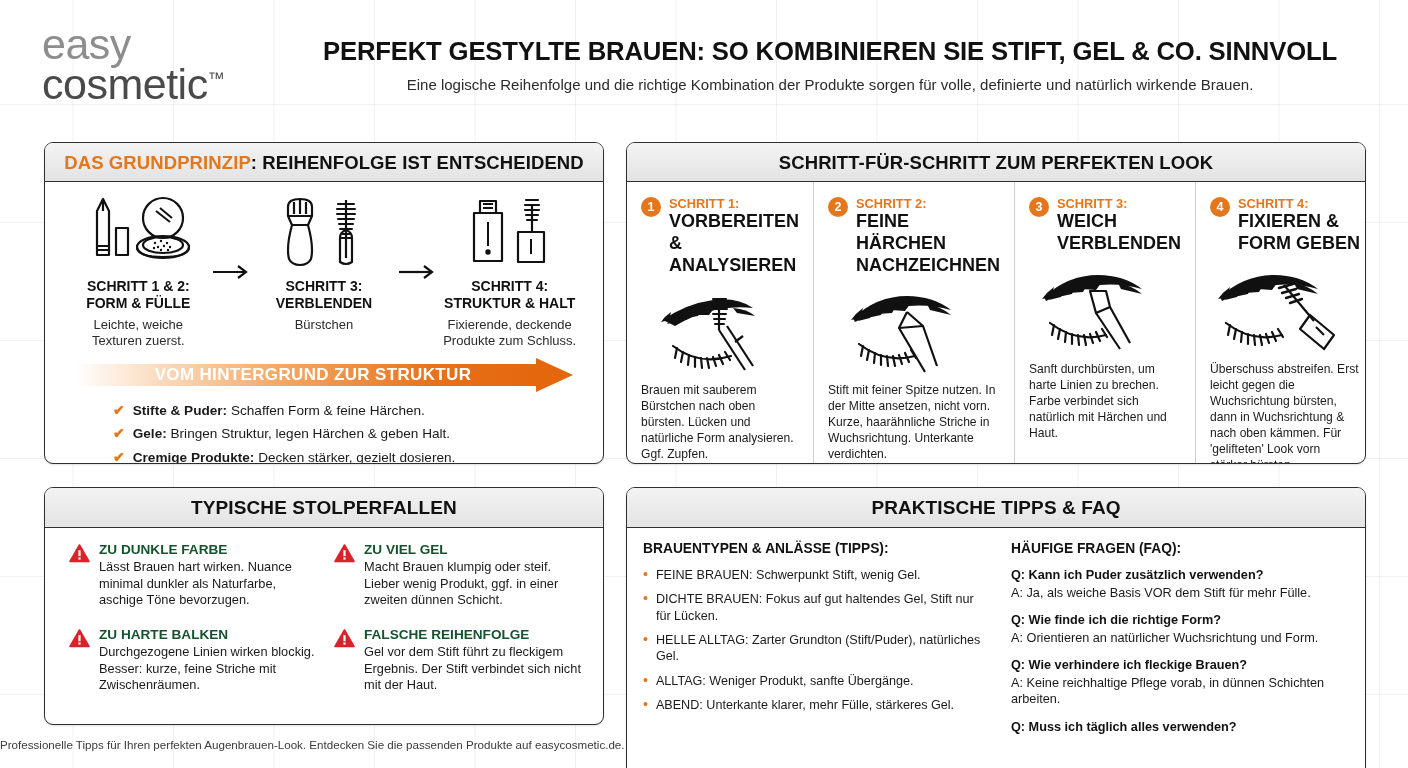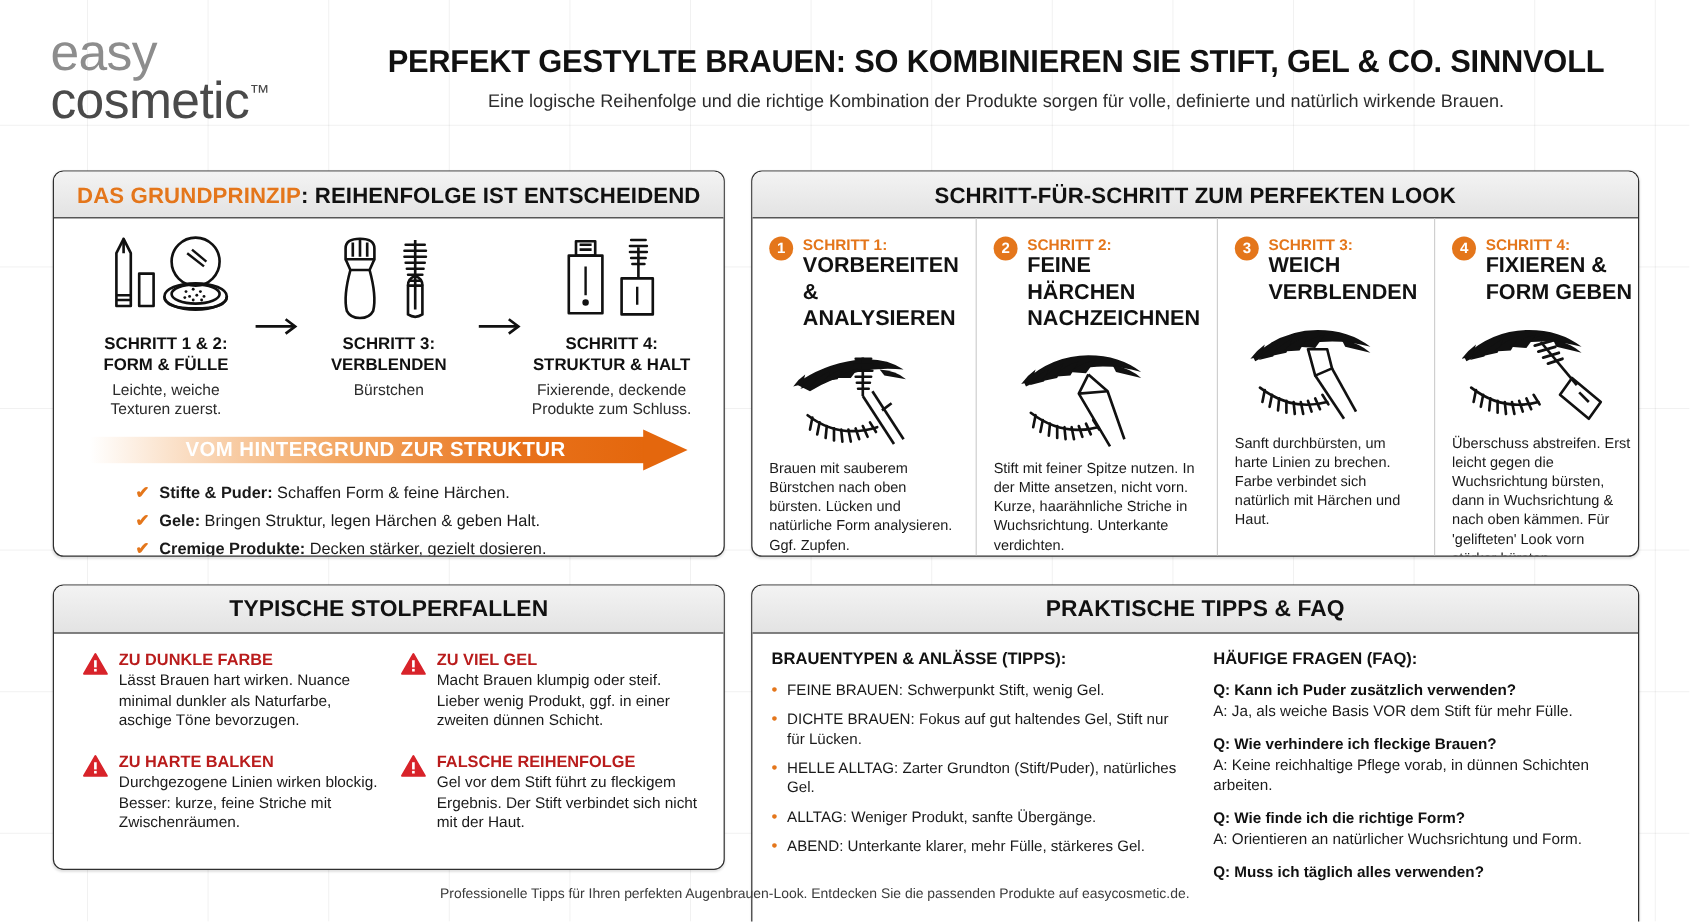--- a/index.html
+++ b/index.html
@@ -133,40 +133,40 @@
   .step-name { font-size: 18px; font-weight: 800; color: #111; }
   .step-art { height: 92px; margin-top: 8px; display: flex; align-items: center; justify-content: center; }
   .step-desc { font-size: 12.1px; color: #1a1a1a; line-height: 1.33; margin-top: 6px; }
 
   
   #pitfalls-body { padding: 14px 14px 0 14px; display: flex; flex-wrap: wrap; }
   .pit {
     width: 50%; padding: 0 8px 4px 10px; display: flex; gap: 9px; margin-bottom: 14px;
   }
   .warn-icon { flex: none; margin-top: 2px; }
-  .pit-title { font-size: 13.6px; font-weight: 800; color: #b91c1c; }
+  .pit-title { font-size: 13.6px; font-weight: 800; color: #14532d; }
   .pit-desc { font-size: 12.8px; color: #1a1a1a; line-height: 1.3; margin-top: 2px; }
 
   
   #faq-body { display: flex; padding: 13px 16px 0 16px; height: 196px; }
   .faq-col { flex: 1; }
   .faq-col.left { padding-right: 14px; }
   .faq-col.right { padding-left: 16px; }
   .col-head { font-size: 13.8px; font-weight: 800; color: #111; margin-bottom: 11px; }
   .tip-li { display: flex; gap: 8px; font-size: 12.6px; line-height: 1.3; margin-bottom: 8px; }
   .tip-li .dot { color: #E4761B; font-size: 14px; line-height: 1.05; }
   .tip-li b { font-weight: 400; }
   .qa { margin-bottom: 11px; }
   .qa .q { font-size: 12.7px; font-weight: 800; color: #111; line-height: 1.3; }
   .qa .a { font-size: 12.7px; color: #1a1a1a; line-height: 1.3; margin-top: 1px; }
 
   
   #footer {
-    position: absolute; left: 15px; top: 738px; width: 1328px;
-    text-align: center; font-size: 11.6px; color: #3a3a3a;
+    position: absolute; left: 0; top: 738px; width: 1328px;
+    font-size: 11.6px; color: #3a3a3a;
   }
 </style>
 </head>
 <body>
 
 <div id="bg-grid"></div>
 
 <div id="page">
 
   <div id="header">
@@ -619,28 +619,28 @@
         </div>
       </div>
 
       <div class="faq-col right">
         <div class="col-head">HÄUFIGE FRAGEN (FAQ):</div>
         <div class="qa">
           <div class="q">Q: Kann ich Puder zusätzlich verwenden?</div>
           <div class="a">A: Ja, als weiche Basis VOR dem Stift für mehr Fülle.</div>
         </div>
         <div class="qa">
+          <div class="q">Q: Wie finde ich die richtige Form?</div>
+          <div class="a">A: Orientieren an natürlicher Wuchsrichtung und Form.</div>
+        </div>
+        <div class="qa">
           <div class="q">Q: Wie verhindere ich fleckige Brauen?</div>
           <div class="a">A: Keine reichhaltige Pflege vorab, in dünnen Schichten arbeiten.</div>
         </div>
         <div class="qa">
-          <div class="q">Q: Wie finde ich die richtige Form?</div>
-          <div class="a">A: Orientieren an natürlicher Wuchsrichtung und Form.</div>
-        </div>
-        <div class="qa">
           <div class="q">Q: Muss ich täglich alles verwenden?</div>
 
         </div>
       </div>
 
     </div>
   </div>
 
   <div id="footer">Professionelle Tipps für Ihren perfekten Augenbrauen-Look. Entdecken Sie die passenden Produkte auf easycosmetic.de.</div>
 

